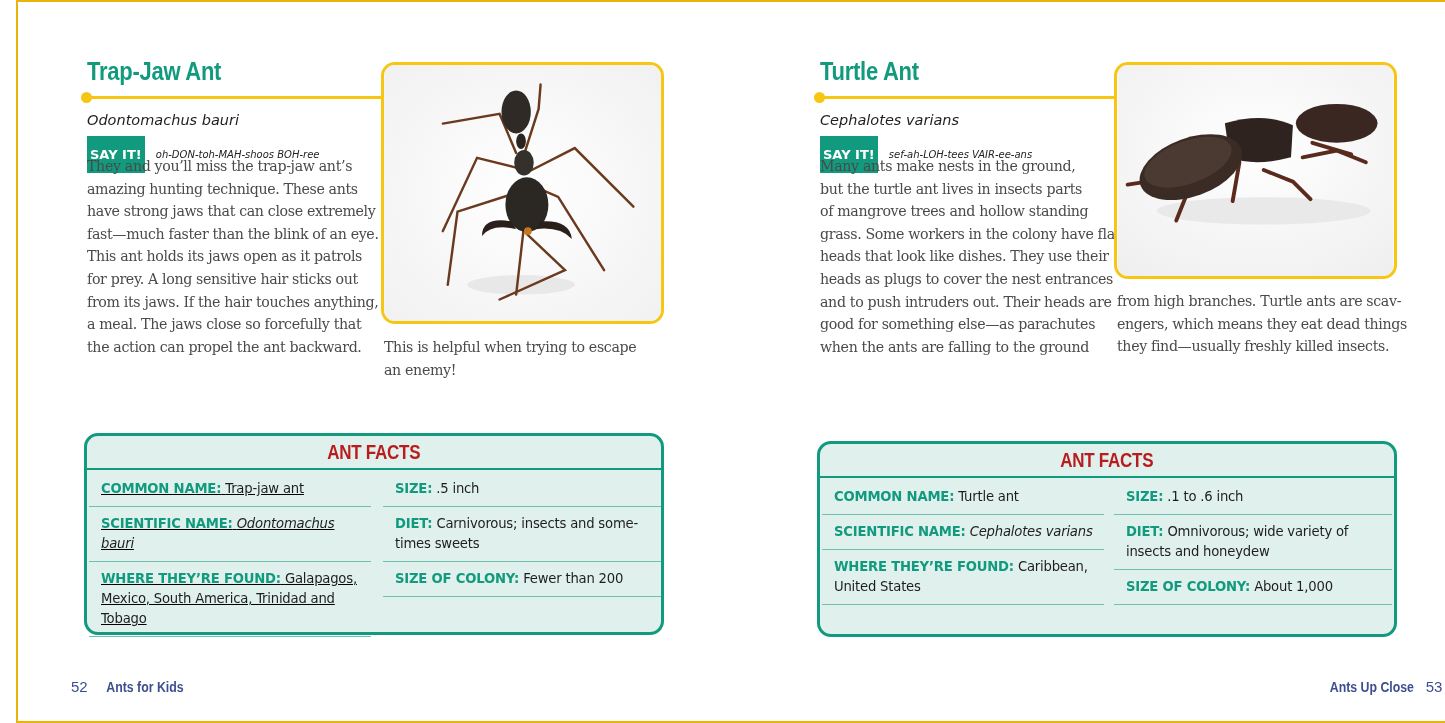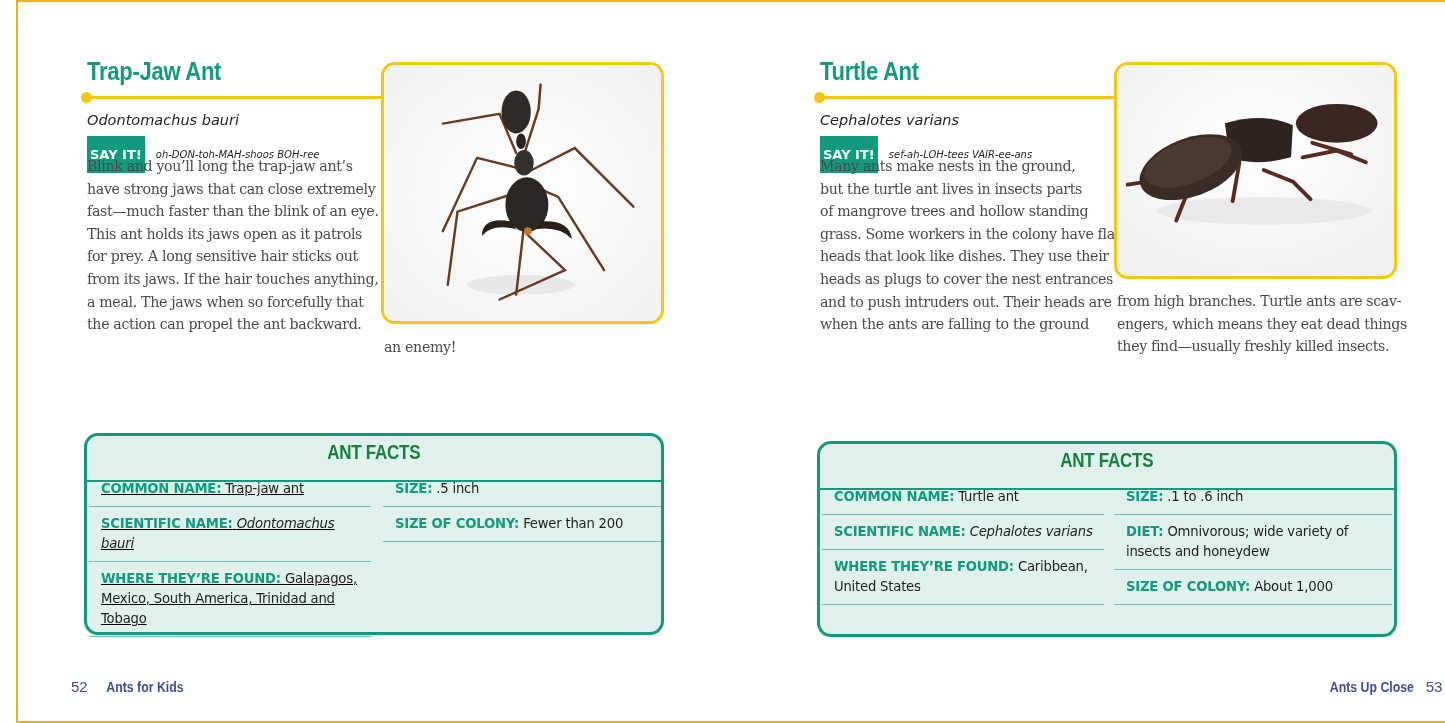--- a/index.html
+++ b/index.html
@@ -52,23 +52,23 @@
       position: absolute; border: 3px solid #f7c613; border-radius: 14px;
       background: #fbfbfb; overflow: hidden;
     }
     .photo-frame svg { width: 100%; height: 100%; display: block; }
 
     .facts {
       position: absolute; border: 3px solid #129a7e; border-radius: 14px;
       background: #e0f0ec;
     }
     .facts-title {
-      height: 46px; border-bottom: 2px solid #129a7e;
+      height: 34px; border-bottom: 2px solid #129a7e;
       text-align: center; font-family: "Liberation Sans", sans-serif;
-      font-weight: bold; font-size: 20px; color: #15803d; line-height: 33px;
+      font-weight: bold; font-size: 20px; color: #b91c1c; line-height: 33px;
       letter-spacing: -0.3px;
     }
     .facts-title span { display: inline-block; transform: scaleX(0.85); }
     .facts-col { position: absolute; top: 36px; }
     .fact-row {
       border-bottom: 1.5px solid #6fc0ad;
       padding: 7px 0 7px 12px;
       font-family: "DejaVu Sans", sans-serif; font-size: 13.2px;
       line-height: 20px; color: #1e1e1e; letter-spacing: -0.2px;
     }
@@ -93,27 +93,28 @@
   <div class="page left">
     <div class="title" style="left:69px;">Trap-Jaw Ant</div>
     <div class="rule-dot" style="left:63px;"></div>
     <div class="rule" style="left:68px; width:298px;"></div>
     <div class="sci-name" style="left:69px;">Odontomachus bauri</div>
     <div class="sayit-row" style="left:69px;">
       <span class="sayit-badge">SAY IT!</span>
       <span class="sayit-text">oh-DON-toh-MAH-shoos BOH-ree</span>
     </div>
     <div class="body-text" style="left:69px; top:153px;">
-      <span>Blink and you’ll long the trap-jaw ant’s</span>
+      <span>They and you’ll miss the trap-jaw ant’s</span>
+      <span>amazing hunting technique. These ants</span>
       <span>have strong jaws that can close extremely</span>
       <span>fast—much faster than the blink of an eye.</span>
       <span>This ant holds its jaws open as it patrols</span>
       <span>for prey. A long sensitive hair sticks out</span>
       <span>from its jaws. If the hair touches anything,</span>
-      <span>a meal. The jaws when so forcefully that</span>
+      <span>a meal. The jaws close so forcefully that</span>
       <span>the action can propel the ant backward.</span>
     </div>
 
     <div class="photo-frame" style="left:363px; top:60px; width:283px; height:262px;">
       <svg viewBox="0 0 283 262">
         <defs>
           <radialGradient id="bgL" cx="50%" cy="50%" r="70%">
             <stop offset="0%" stop-color="#ffffff"></stop>
             <stop offset="100%" stop-color="#f1f1f1"></stop>
           </radialGradient>
@@ -137,20 +138,21 @@
         <ellipse cx="143" cy="100" rx="10" ry="13" fill="#34302b"></ellipse>
         <ellipse cx="146" cy="143" rx="22" ry="28" fill="#2b2722"></ellipse>
 
         <path d="M130 160 Q100 155 100 175 Q110 162 135 168 Z" fill="#2a1f1a"></path>
         <path d="M160 160 Q190 158 192 178 Q180 165 155 168 Z" fill="#2a1f1a"></path>
         <circle cx="147" cy="170" r="4" fill="#c7761f"></circle>
       </svg>
     </div>
 
     <div class="body-text" style="left:366px; top:334px;">
+      <span>This is helpful when trying to escape</span>
       <span>an enemy!</span>
     </div>
 
     <div class="facts" style="left:66px; top:431px; width:580px; height:202px;">
       <div class="facts-title"><span>ANT FACTS</span></div>
       <div class="facts-col" style="left:2px; width:282px;text-decoration:underline;">
         <div class="fact-row">
           <span class="fact-label">COMMON NAME:</span>
           <span class="fact-value">Trap-jaw ant</span>
         </div>
@@ -160,20 +162,24 @@
         </div>
         <div class="fact-row">
           <span class="fact-label">WHERE THEY’RE FOUND:</span>
           <span class="fact-value">Galapagos, Mexico, South America, Trinidad and Tobago</span>
         </div>
       </div>
       <div class="facts-col" style="left:296px; width:278px;">
         <div class="fact-row">
           <span class="fact-label">SIZE:</span>
           <span class="fact-value">.5 inch</span>
+        </div>
+        <div class="fact-row">
+          <span class="fact-label">DIET:</span>
+          <span class="fact-value">Carnivorous; insects and some-times sweets</span>
         </div>
         <div class="fact-row">
           <span class="fact-label">SIZE OF COLONY:</span>
           <span class="fact-value">Fewer than 200</span>
         </div>
       </div>
     </div>
 
     <div class="folio" style="left:53px;">
       <span class="num">52</span>
@@ -191,20 +197,21 @@
       <span class="sayit-text">sef-ah-LOH-tees VAIR-ee-ans</span>
     </div>
     <div class="body-text" style="left:80px; top:153px;">
       <span>Many ants make nests in the ground,</span>
       <span>but the turtle ant lives in insects parts</span>
       <span>of mangrove trees and hollow standing</span>
       <span>grass. Some workers in the colony have flat</span>
       <span>heads that look like dishes. They use their</span>
       <span>heads as plugs to cover the nest entrances</span>
       <span>and to push intruders out. Their heads are</span>
+      <span>good for something else—as parachutes</span>
       <span>when the ants are falling to the ground</span>
     </div>
 
     <div class="photo-frame" style="left:374px; top:60px; width:283px; height:217px;">
       <svg viewBox="0 0 283 217">
         <defs>
           <radialGradient id="bgR" cx="50%" cy="40%" r="75%">
             <stop offset="0%" stop-color="#ffffff"></stop>
             <stop offset="100%" stop-color="#efefef"></stop>
           </radialGradient>

